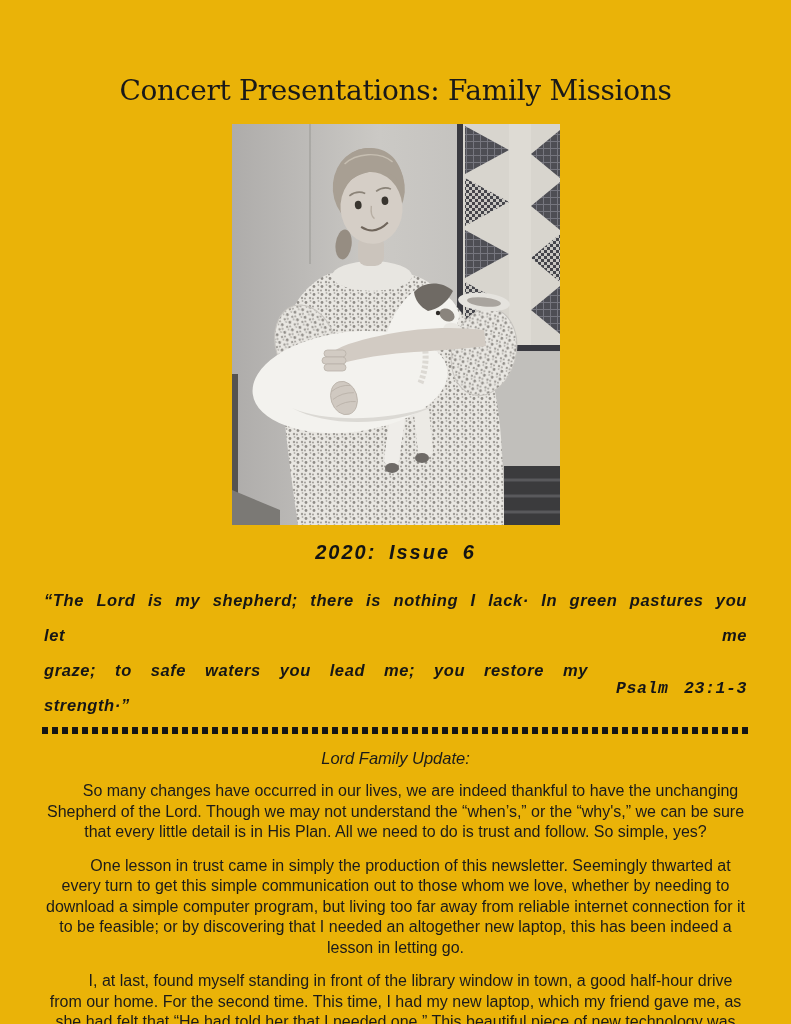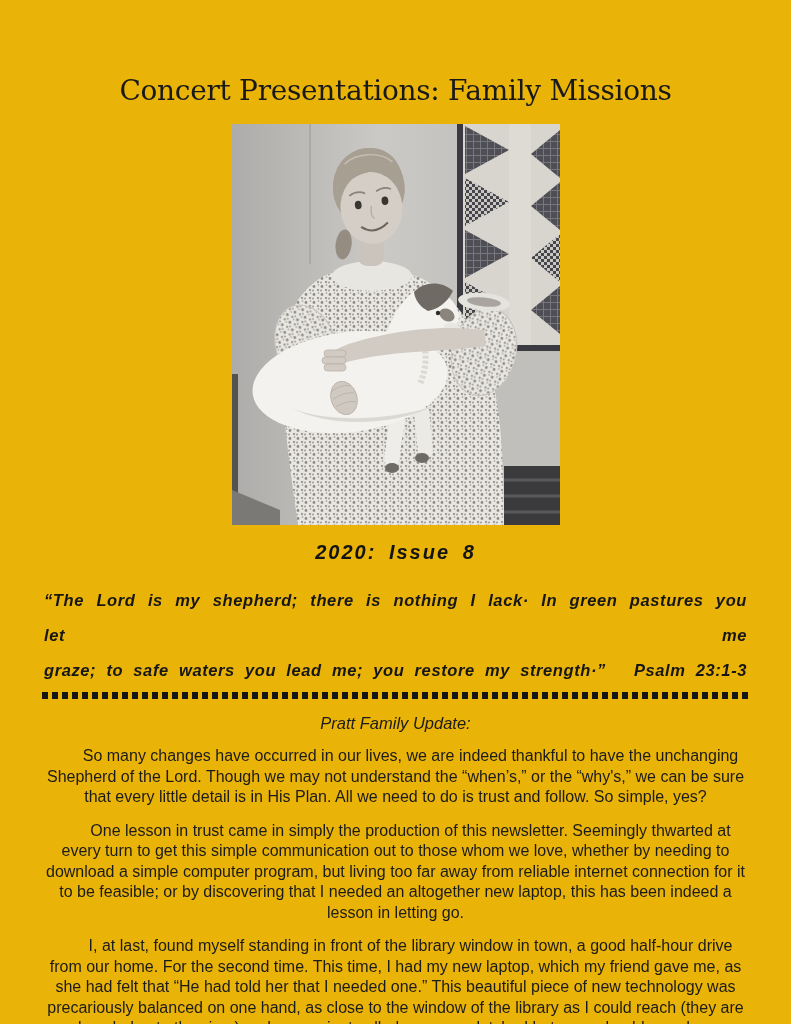--- a/index.html
+++ b/index.html
@@ -59,21 +59,21 @@
     display:flex;
     align-items:center;
     line-height:35px;
   }
   .quote-line2 .qtext {
     flex:1;
     text-align:justify;
     text-align-last:justify;
     margin-right:28px;
   }
-  .quote-line2 .qref { white-space:nowrap; }
+  .quote-line2 .qref { white-space:nowrap;font-family:Liberation Mono, monospace; }
   .dotted-divider {
     height:7px;
     margin:4px 42px 0;
     background:repeating-linear-gradient(to right, #151515 0, #151515 6px, transparent 6px, transparent 10px);
   }
   .section-heading {
     margin-top:15px;
     text-align:center;
     font-style:italic;
     font-size:16.5px;
@@ -196,33 +196,33 @@
           <rect x="92" y="240" width="22" height="7" rx="3.5"></rect>
         </g>
         <g transform="rotate(-18 112 274)">
           <ellipse cx="112" cy="274" rx="13" ry="17" fill="#d0c9c1" stroke="#b9b1a8" stroke-width="0.8"></ellipse>
           <path d="M102,264 q10,-4 20,0 M101,272 q11,-4 22,0 M102,280 q10,-3 20,1" stroke="#b9b1a8" stroke-width="0.8" fill="none"></path>
         </g>
       </g>
     </svg>
   </div>
 
-  <div class="caption">2020:  Issue 8</div>
+  <div class="caption">2020:  Issue 6</div>
 
   <div class="quote">
     <div class="quote-line1">“The Lord is my shepherd; there is nothing I lack· In green pastures you let me</div>
     <div class="quote-line2">
       <span class="qtext">graze; to safe waters you lead me; you restore my strength·”</span>
       <span class="qref">Psalm 23:1-3</span>
     </div>
   </div>
 
   <div class="dotted-divider"></div>
 
-  <div class="section-heading">Pratt Family Update:</div>
+  <div class="section-heading">Lord Family Update:</div>
 
   <div class="body-text">
     <p>So many changes have occurred in our lives, we are indeed thankful to have the unchanging Shepherd of the Lord. Though we may not understand the “when’s,” or the “why's,” we can be sure that every little detail is in His Plan. All we need to do is trust and follow. So simple, yes?</p>
     <p>One lesson in trust came in simply the production of this newsletter. Seemingly thwarted at every turn to get this simple communication out to those whom we love, whether by needing to download a simple computer program, but living too far away from reliable internet connection for it to be feasible; or by discovering that I needed an altogether new laptop, this has been indeed a lesson in letting go.</p>
     <p>I, at last, found myself standing in front of the library window in town, a good half-hour drive from our home. For the second time. This time, I had my new laptop, which my friend gave me, as she had felt that “He had told her that I needed one.” This beautiful piece of new technology was precariously balanced on one hand, as close to the window of the library as I could reach (they are closed, due to the virus) and my ancient cell-phone was clutched between shoulder and ear.</p>
   </div>
 
 </div>
 
 </body></html>

